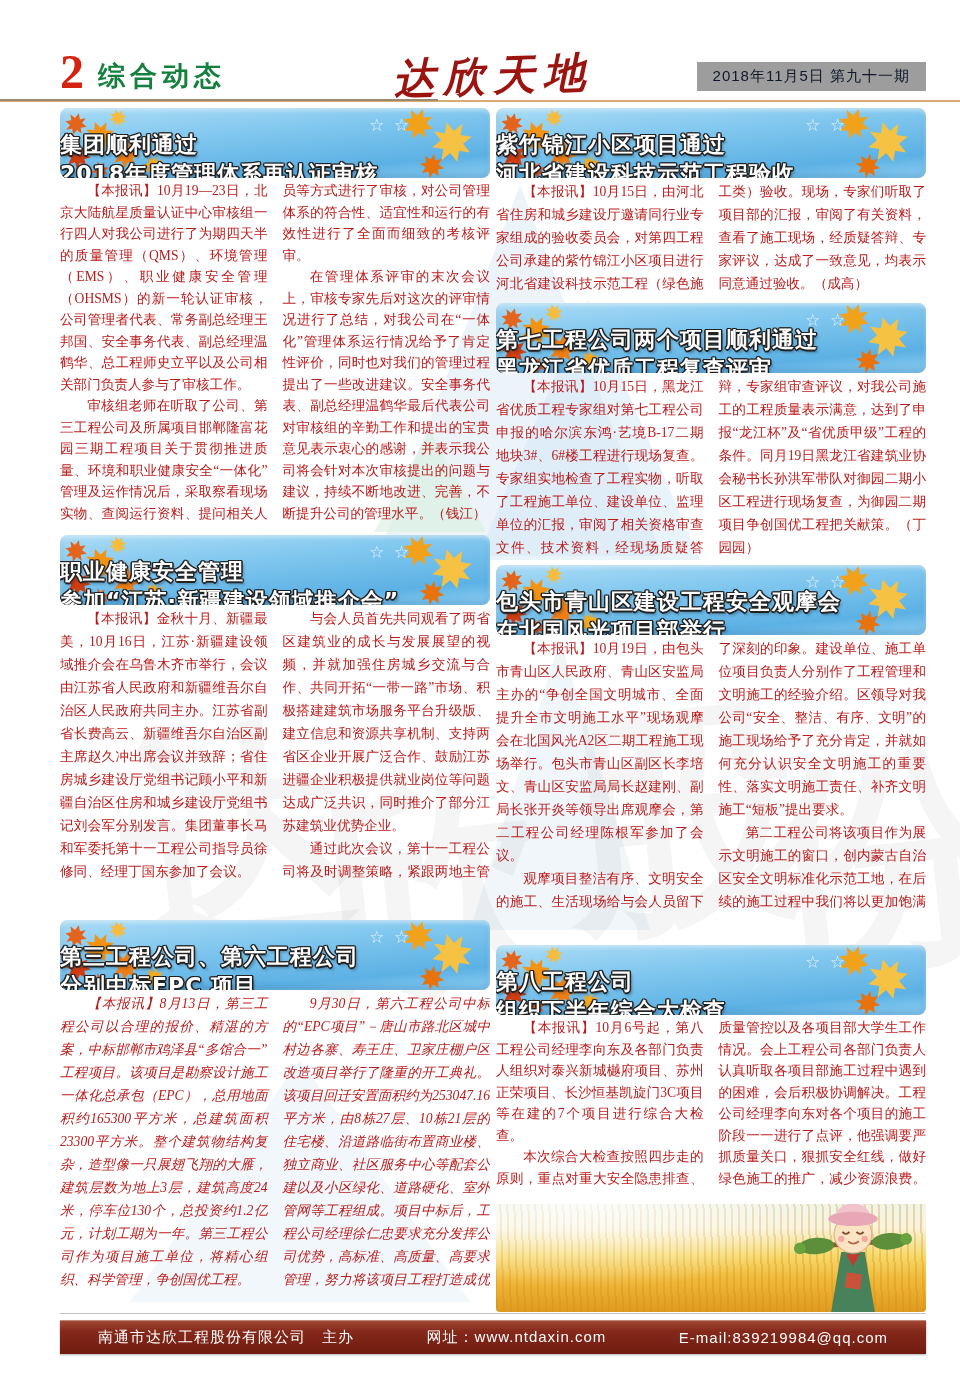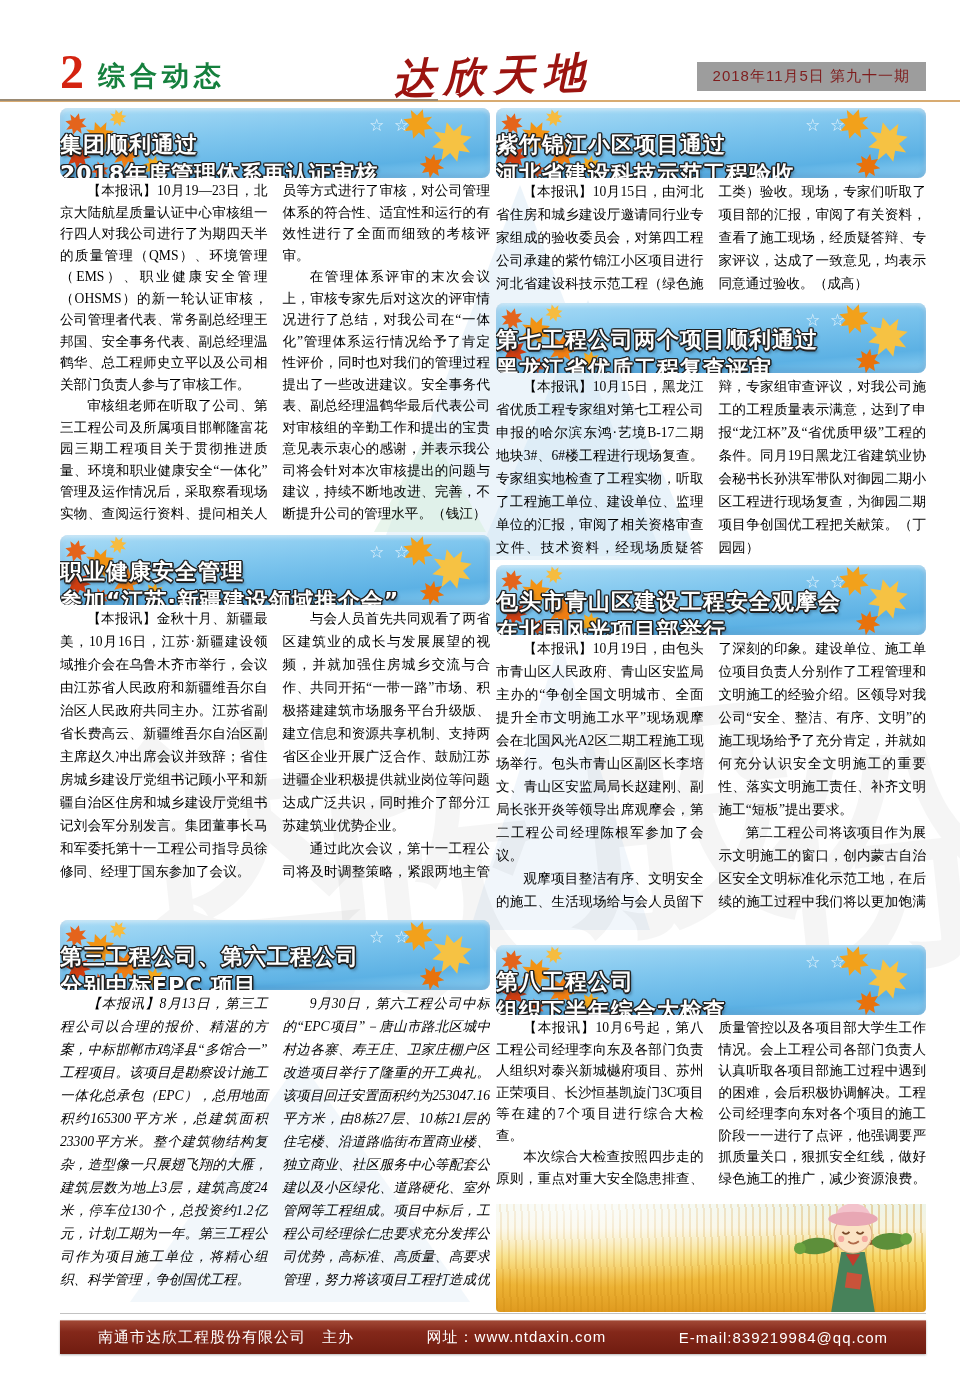--- a/index.html
+++ b/index.html
@@ -15,21 +15,21 @@
 
   
   .header{position:absolute;left:60px;right:34px;top:46px;height:52px;}
   .pageno{font-size:48px;font-weight:bold;color:#d42310;font-family:"Liberation Serif",serif;
           line-height:52px;display:inline-block;vertical-align:bottom;}
   .section{font-size:27px;font-weight:bold;color:#15803d;letter-spacing:5px;margin-left:14px;
            font-family:"DejaVu Sans","Liberation Sans",sans-serif;display:inline-block;vertical-align:bottom;line-height:44px;}
   .masthead{position:absolute;left:50%;top:2px;transform:translateX(-50%) rotate(-2deg);
             font-size:42px;font-weight:bold;font-style:italic;color:#9c1410;letter-spacing:8px;
             font-family:"DejaVu Serif",serif;white-space:nowrap;}
-  .issue{position:absolute;right:0;top:16px;background:#9d9d9d;color:#7f1d1d;font-size:15px;
+  .issue{position:absolute;right:0;top:16px;background:#9d9d9d;color:#0f172a;font-size:15px;
          padding:5px 16px;font-family:"Liberation Sans",sans-serif;letter-spacing:1px;}
   .rule{position:absolute;left:0;right:0;top:100px;height:2px;background:#d8ab71;}
   .rule2{position:absolute;left:0;width:438px;top:99px;height:2px;background:#9a8a74;}
 
   
   .col{position:absolute;top:108px;width:430px;}
   .col-left{left:60px;}
   .col-right{left:496px;}
 
   
@@ -41,21 +41,21 @@
   .lv-right{right:0;width:100px;}
   .banner-title{position:relative;z-index:2;text-align:left;padding-top:22px;
                 font-family:"DejaVu Sans","Liberation Sans",sans-serif;font-weight:bold;color:#fff;}
   .banner-title .t1,.banner-title .t2{font-size:22px;line-height:29px;letter-spacing:1px;
      text-shadow:-1.5px 0 #222,1.5px 0 #222,0 -1.5px #222,0 1.5px #222,
                  -1px -1px #222,1px 1px #222,-1px 1px #222,1px -1px #222,2px 3px 3px rgba(20,40,60,.45);}
   .stars{position:absolute;right:78px;top:8px;z-index:1;color:rgba(255,255,255,.75);font-size:15px;letter-spacing:3px;}
 
   
   .body{margin-top:2px;column-count:2;column-gap:15px;column-fill:auto;overflow:hidden;
-        font-size:13.6px;line-height:23px;text-align:justify;color:#000000;}
+        font-size:13.6px;line-height:23px;text-align:justify;color:#b91c1c;}
   .body p{margin:0;text-indent:2em;}
   .body.dense{line-height:21.5px;}
   .h352{height:352px;} .h292{height:292px;} .h310{height:310px;font-style:italic;}
   .h120{height:120px;} .h188{height:188px;} .h294{height:294px;} .h185{height:185px;}
   .mt3{margin-top:3px;} .mt21{margin-top:21px;} .mt2{margin-top:2px;} .mt14{margin-top:14px;}
 
   
   .wheat{position:relative;height:108px;margin-top:2px;overflow:hidden;border-radius:0 0 4px 4px;
     background:
       repeating-linear-gradient(88deg, rgba(205,140,20,.30) 0 2px, rgba(0,0,0,0) 2px 7px),

